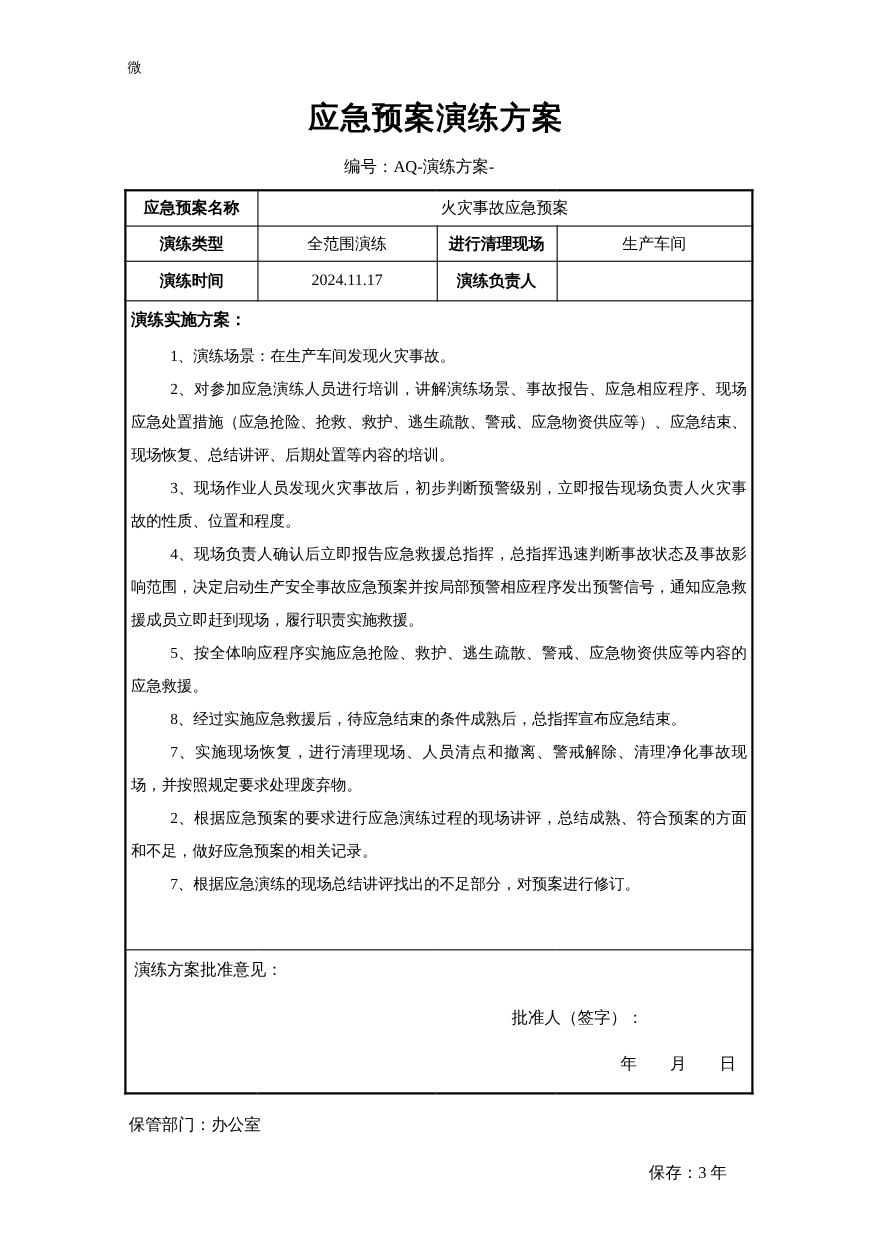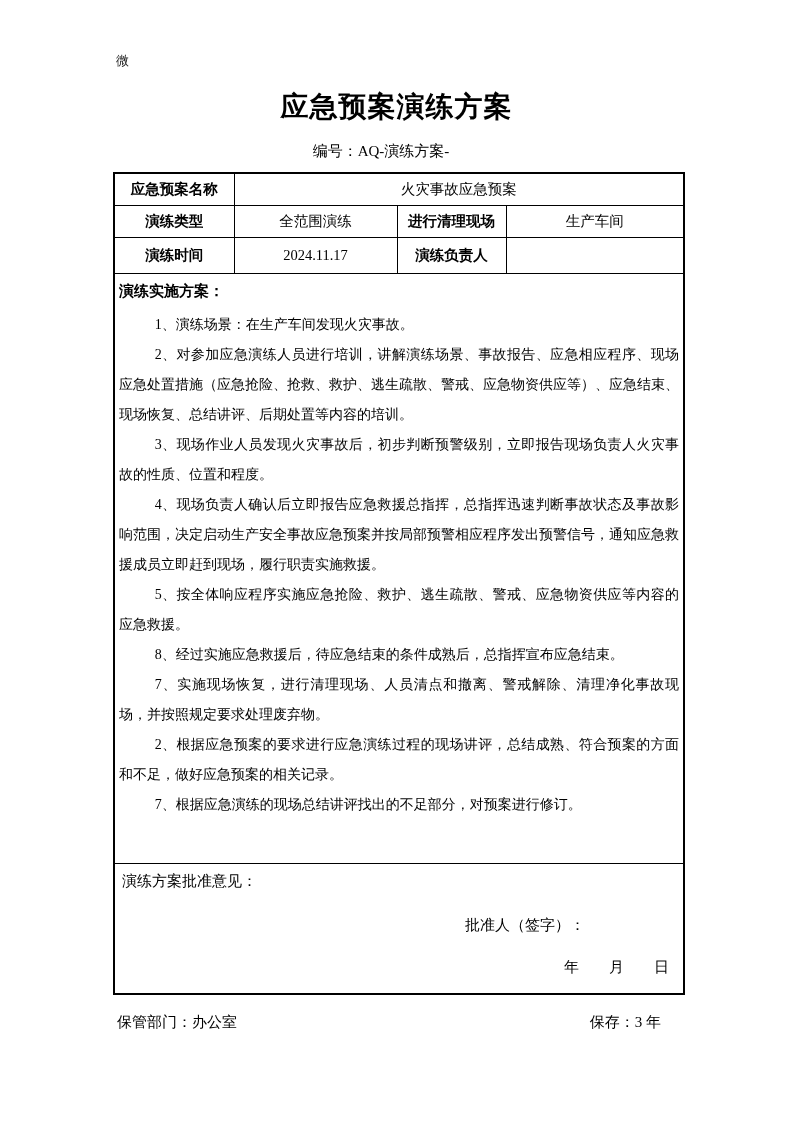--- a/index.html
+++ b/index.html
@@ -62,21 +62,21 @@
   }
   .approval-heading { position: absolute; left: 7px; top: 8px; }
   .signature-label  { position: absolute; left: 350px; top: 52px; }
   .date-line        { position: absolute; right: 14px; top: 94px; }
   .footer-row {
     position: absolute; left: 113px; top: 1013px; width: 566px;
     display: flex; justify-content: space-between;
     font-size: 15px;
   }
   .footer-row .keeper    { padding-left: 4px; }
-  .footer-row .retention { padding-right: 18px; }
+  .footer-row .retention { padding-right: 18px; margin-top: 44px; }
 </style>
 </head>
 <body>
 
 <div class="page">
 
   <div class="corner-mark">微</div>
 
   <h1 class="doc-title">应急预案演练方案</h1>
 

